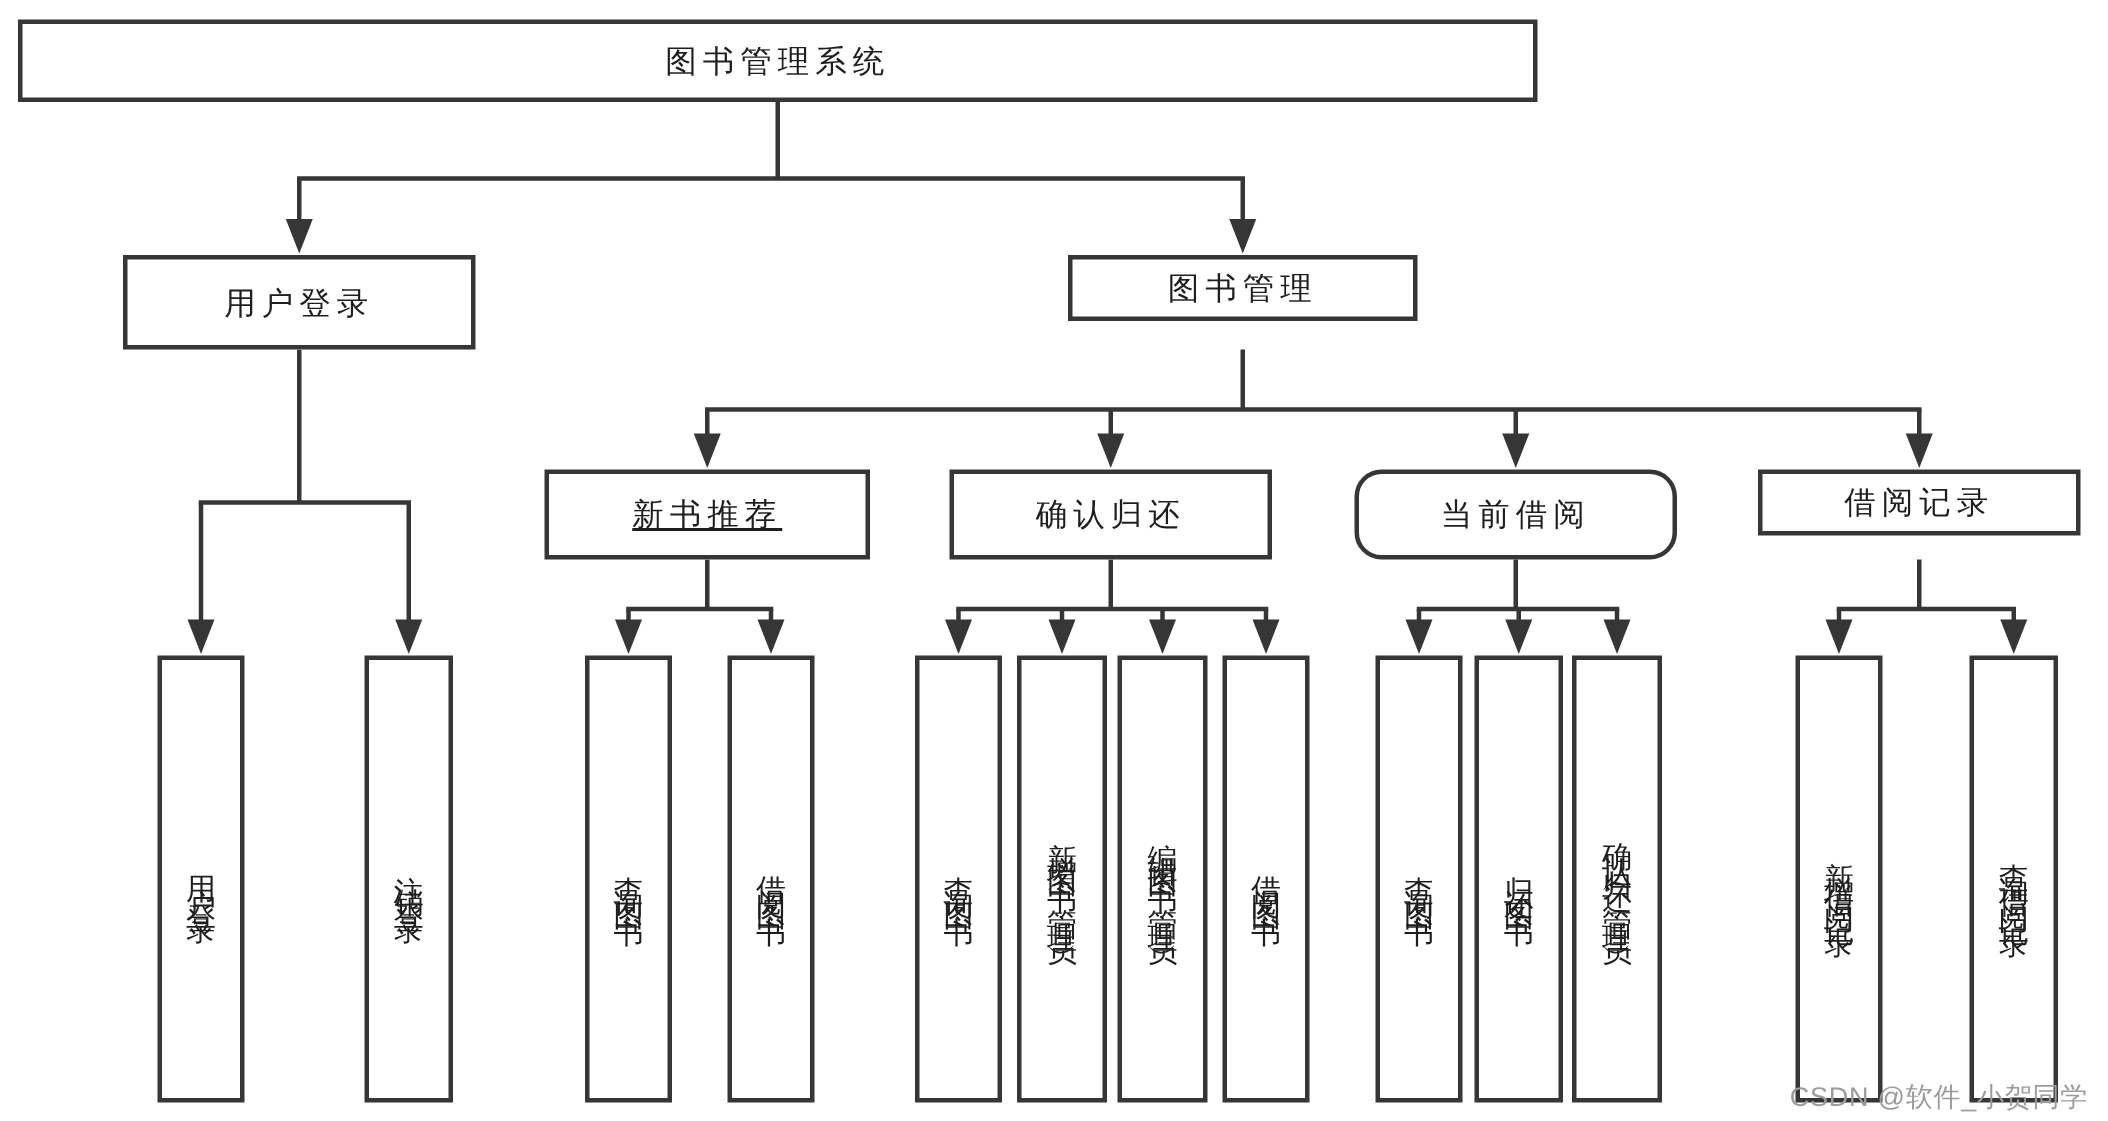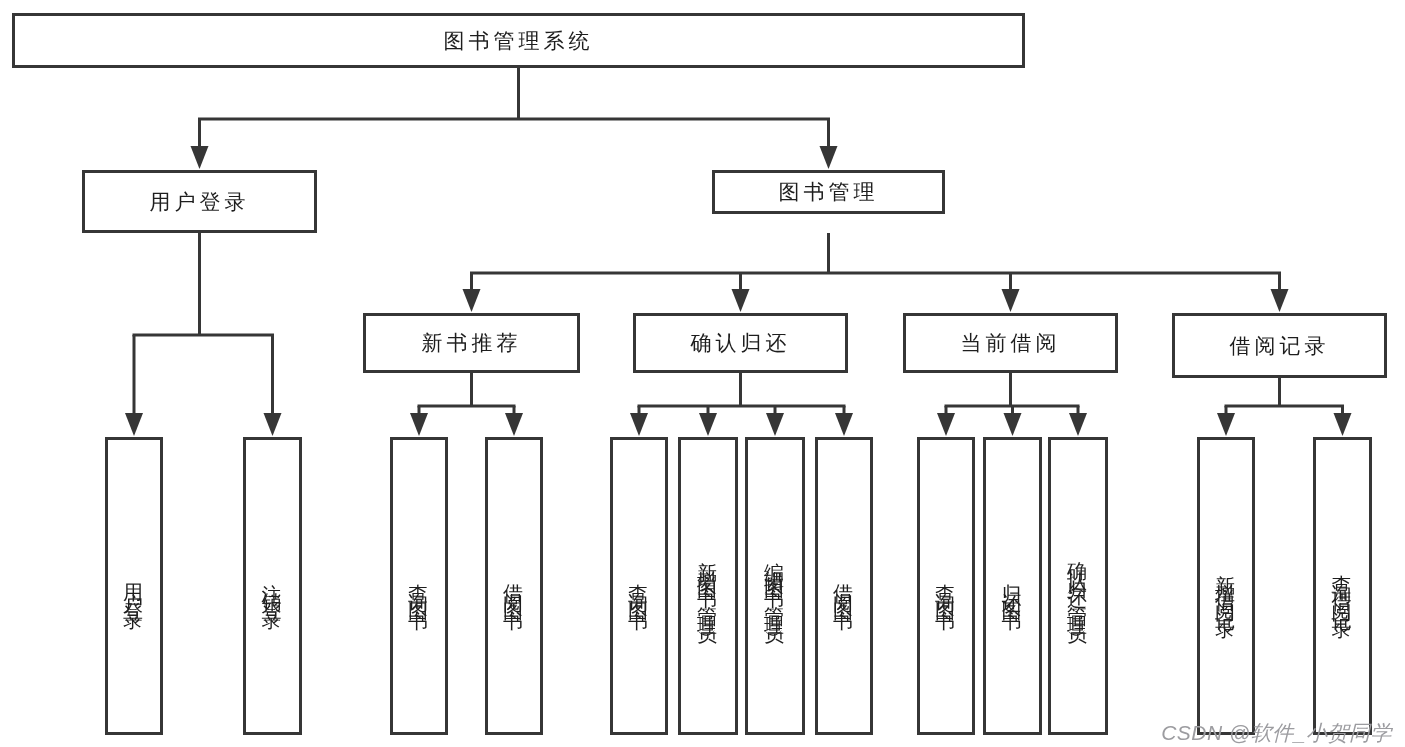--- a/index.html
+++ b/index.html
@@ -40,26 +40,25 @@
     writing-mode: vertical-rl;
     text-orientation: mixed;
     font-size: 20px;
     letter-spacing: 9px;
     white-space: normal;
   }
   .watermark {
     position: absolute;
     top: 719px;
     right: 13px;
-    font-size: 21px;
+    font-size: 18px;
     letter-spacing: 0.5px;
     color: #9c9ca0;
     z-index: 10;
     white-space: nowrap;
-    font-style: italic;
   }
 </style>
 </head>
 <body>
 
 <div class="stage">
 
   <svg class="wires" xmlns="http://www.w3.org/2000/svg">
       <line x1="518.5" y1="68" x2="518.5" y2="119" stroke="#363636" stroke-width="3"></line>
       <line x1="198" y1="119" x2="830" y2="119" stroke="#363636" stroke-width="3"></line>
@@ -113,24 +112,24 @@
       <polygon points="1217,413 1235,413 1226,436" fill="#363636"></polygon>
       <line x1="1342.5" y1="406" x2="1342.5" y2="415" stroke="#363636" stroke-width="3"></line>
       <polygon points="1333.5,413 1351.5,413 1342.5,436" fill="#363636"></polygon>
     </svg>
 
   <div class="node" id="n-root" style="left: 12px; top: 13px; width: 1013px; height: 55px;">图书管理系统</div>
 
   <div class="node" id="n-userLogin" style="left: 82px; top: 170px; width: 235px; height: 63px;">用户登录</div>
   <div class="node" id="n-bookMgmt" style="left: 712px; top: 170px; width: 233px; height: 44px;">图书管理</div>
 
-  <div class="node" id="n-newBookRec" style="left: 363px; top: 313px; width: 217px; height: 60px;">新书推荐</div>
+  <div class="node" id="n-newBookRec" style="left: 363px; top: 313px; width: 217px; height: 60px; text-decoration: underline;">新书推荐</div>
   <div class="node" id="n-bookBorrow" style="left: 633px; top: 313px; width: 215px; height: 60px;">确认归还</div>
-  <div class="node" id="n-currentBorrow" style="left: 903px; top: 313px; width: 215px; height: 60px;">当前借阅</div>
-  <div class="node" id="n-borrowRecord" style="left: 1172px; top: 313px; width: 215px; height: 65px;">借阅记录</div>
+  <div class="node" id="n-currentBorrow" style="left: 903px; top: 313px; width: 215px; height: 60px; border-radius: 18px;">当前借阅</div>
+  <div class="node" id="n-borrowRecord" style="left: 1172px; top: 313px; width: 215px; height: 44px;">借阅记录</div>
 
   <div class="node vert" id="n-login" style="left: 105px; top: 437px; width: 58px; height: 298px;">用户登录</div>
   <div class="node vert" id="n-logout" style="left: 243px; top: 437px; width: 59px; height: 298px;">注销登录</div>
   <div class="node vert" id="n-nbrQuery" style="left: 390px; top: 437px; width: 58px; height: 298px;">查询图书</div>
   <div class="node vert" id="n-nbrBorrow" style="left: 485px; top: 437px; width: 58px; height: 298px;">借阅图书</div>
   <div class="node vert" id="n-bbQuery" style="left: 610px; top: 437px; width: 58px; height: 298px;">查询图书</div>
   <div class="node vert" id="n-bbAdd" style="left: 678px; top: 437px; width: 60px; height: 298px;">新增图书（管理员）</div>
   <div class="node vert" id="n-bbEdit" style="left: 745px; top: 437px; width: 60px; height: 298px;">编辑图书（管理员）</div>
   <div class="node vert" id="n-bbBorrow" style="left: 815px; top: 437px; width: 58px; height: 298px;">借阅图书</div>
   <div class="node vert" id="n-cbQuery" style="left: 917px; top: 437px; width: 58px; height: 298px;">查询图书</div>

